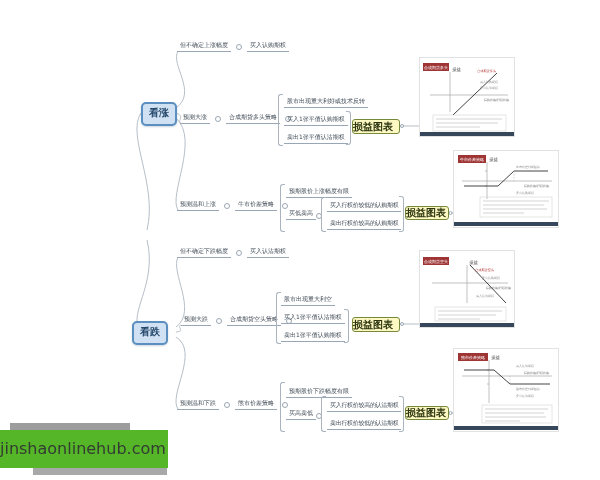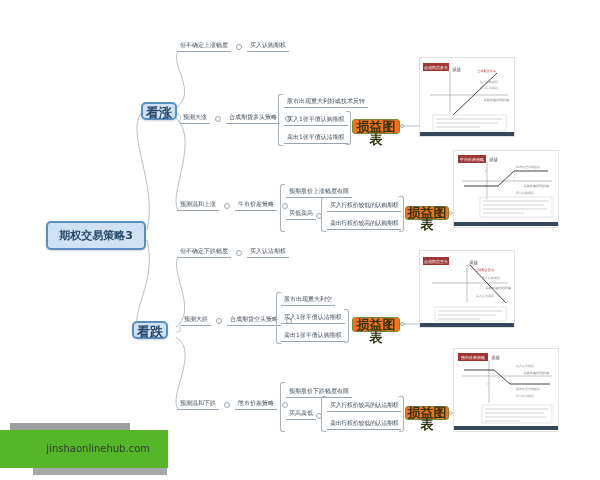--- a/index.html
+++ b/index.html
@@ -3,39 +3,39 @@
 <meta charset="utf-8">
 <style>
   html,body{margin:0;padding:0;background:#fff;}
   #canvas{position:relative;width:600px;height:480px;background:#fff;overflow:hidden;
           font-family:"DejaVu Sans","Liberation Sans",sans-serif;}
   #bglines{position:absolute;left:0;top:0;width:600px;height:480px;}
   .bnode{position:absolute;background:#cfe1f2;border:2px solid #5b8fc0;border-radius:5px;
          color:#25486b;font-weight:bold;text-align:center;box-sizing:border-box;
          box-shadow:0 1px 2px rgba(60,90,130,.25);}
   #root-node{left:46px;top:221px;width:100px;height:29px;font-size:11px;line-height:25px;}
-  .bnode.small{width:36px;height:18px;font-size:13px;line-height:18px;}
+  .bnode.small{width:36px;height:24px;font-size:10px;line-height:18px;}
   .row{position:absolute;display:flex;align-items:flex-end;gap:5px;white-space:nowrap;}
   .leaf{font-size:6px;line-height:10px;letter-spacing:0;color:#3f4a55;
         border-bottom:1px solid #98a6b6;padding:0 3px 1px;white-space:nowrap;}
   .leaf.abs{position:absolute;}
   .dot{width:4px;height:4px;border:1px solid #9aa7b4;border-radius:50%;background:#fff;
        margin-bottom:2px;flex:none;}
   .dot.abs{position:absolute;}
   .brk-r{position:absolute;width:5px;border:1px solid #aab4bf;border-left:none;
          border-radius:0 3px 3px 0;box-sizing:border-box;}
   .brk-l{position:absolute;width:5px;border:1px solid #aab4bf;border-right:none;
          border-radius:3px 0 0 3px;box-sizing:border-box;}
-  .gnode{position:absolute;background:#f97316;border:1px solid #75883c;border-radius:3px;
-         color:#2c3510;font-size:13px;font-weight:bold;text-align:center;box-sizing:border-box;}
+  .gnode{position:absolute;background:#fef9c3;border:1px solid #75883c;border-radius:3px;
+         color:#2c3510;font-size:10px;font-weight:bold;text-align:left;box-sizing:border-box;}
   .chart{position:absolute;background:#fff;border:1px solid #e2e2e2;}
   .wm-gray-top{position:absolute;left:10px;top:423px;width:120px;height:12px;background:#9d9d9d;}
   .wm-gray-bot{position:absolute;left:33px;top:468px;width:134px;height:7px;background:#a8a8a8;}
   .wm-green{position:absolute;left:0;top:430px;width:168px;height:38px;background:#55b627;
-            color:#333c33;font-size:10px;line-height:38px;text-align:right;padding-right:18px;
+            color:#333c33;font-size:16px;line-height:38px;text-align:right;padding-right:18px;
             box-sizing:border-box;}
 </style>
 </head>
 <body>
 
 <div id="canvas">
 
   <svg id="bglines">
     <g fill="none" stroke="#b6bfc8" stroke-width="1">
       <path d="M147,230 C158,185 126,135 141,113"></path>
@@ -52,21 +52,20 @@
       <path d="M449,413 L453,413"></path>
     </g>
     <g fill="#fff" stroke="#9aa7b4" stroke-width="1">
       <circle cx="402" cy="126" r="1.5"></circle>
         <circle cx="450.5" cy="213" r="1.5"></circle>
       <circle cx="402" cy="324" r="1.5"></circle>
         <circle cx="450.5" cy="413" r="1.5"></circle>
     </g>
   </svg>
 
-  <div class="bnode" id="root-node">期权交易策略3</div>
   <div class="bnode small" style="left:141px;top:102px">看涨</div>
   <div class="bnode small" style="left:132px;top:321px">看跌</div>
 
   <div class="row" style="left:177px;top:40px">
     <span class="leaf">但不确定上涨幅度</span>
     <span class="dot"></span>
     <span class="leaf">买入认购期权</span>
   </div>
 
   <div class="row" style="left:180px;top:112px">

